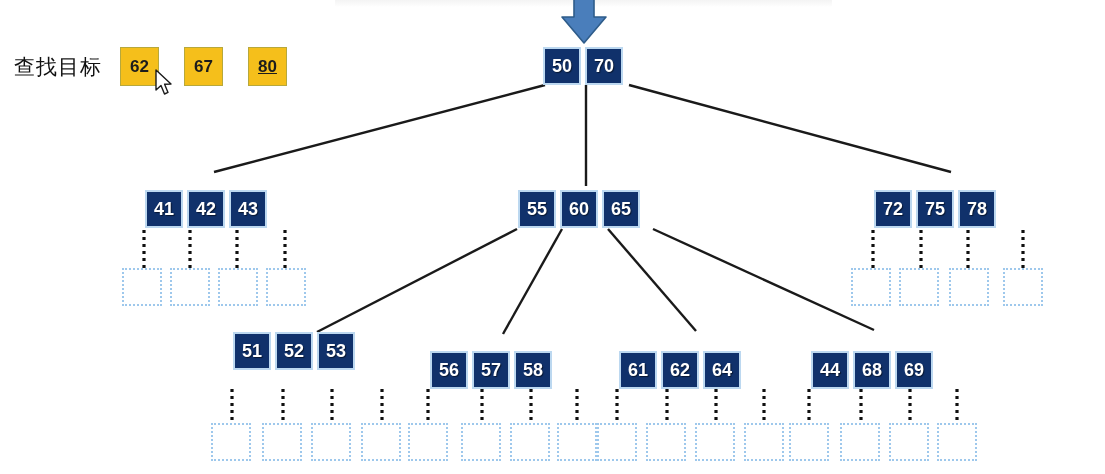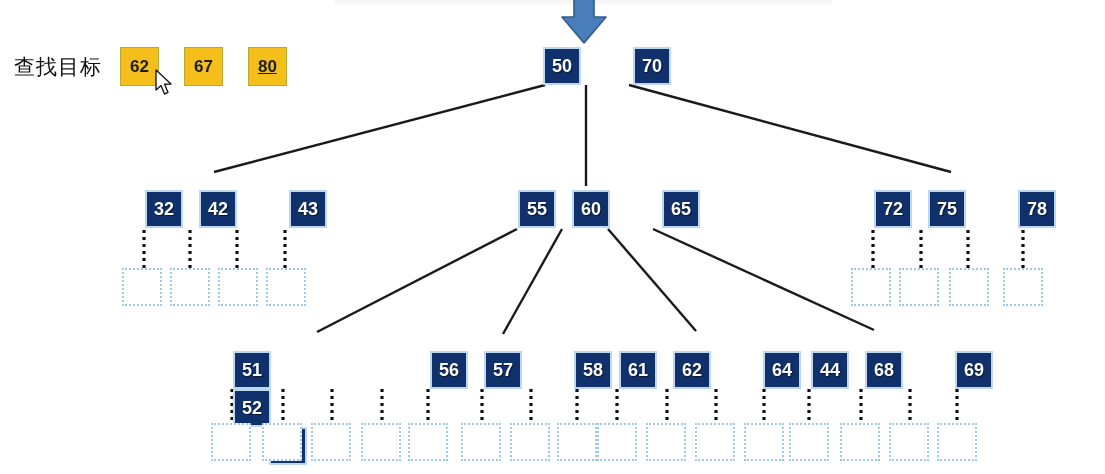--- a/index.html
+++ b/index.html
@@ -66,23 +66,23 @@
     background: #10316b;
     border: 2px solid #bcd8f0;
     box-sizing: border-box;
     display: flex;
     align-items: center;
     justify-content: center;
     color: #ffffff;
     font-size: 18px;
     font-weight: bold;
     text-shadow: 1px 1px 1px rgba(0,0,0,0.55);
-    margin-right: 16px;
-  }
-  .cell:last-child { margin-right: 0; margin-left: 36px; }
+    margin-right: 4px;
+  }
+  .cell:last-child { margin-right: 0; }
 
   
   .slot {
     position: absolute;
     width: 40px;
     height: 38px;
     border: 2px dotted #9ec8ec;
     box-sizing: border-box;
     background: #ffffff;
   }
@@ -167,21 +167,21 @@
     <polygon points="574,-14 594,-14 594,17 606,17 584,43 562,17 574,17" fill="#4a7ebb" stroke="#2e5c8a" stroke-width="1.6" stroke-linejoin="round"></polygon>
   </g>
 </svg>
 
 <div class="node" style="left:543px; top:47px;">
   <div class="cell">50</div>
   <div class="cell">70</div>
 </div>
 
 <div class="node" style="left:145px; top:190px;">
-  <div class="cell">32</div>
+  <div class="cell">41</div>
   <div class="cell">42</div>
   <div class="cell">43</div>
 </div>
 <div class="slot" style="left:122px; top:268px;"></div>
 <div class="slot" style="left:170px; top:268px;"></div>
 <div class="slot" style="left:218px; top:268px;"></div>
 <div class="slot" style="left:266px; top:268px;"></div>
 
 <div class="node" style="left:518px; top:190px;">
   <div class="cell">55</div>
@@ -192,21 +192,21 @@
 <div class="node" style="left:874px; top:190px;">
   <div class="cell">72</div>
   <div class="cell">75</div>
   <div class="cell">78</div>
 </div>
 <div class="slot" style="left:851px; top:268px;"></div>
 <div class="slot" style="left:899px; top:268px;"></div>
 <div class="slot" style="left:949px; top:268px;"></div>
 <div class="slot" style="left:1003px; top:268px;"></div>
 
-<div class="node" style="left:233px; top:351px;flex-direction:column;">
+<div class="node" style="left:233px; top:332px;">
   <div class="cell">51</div>
   <div class="cell">52</div>
   <div class="cell">53</div>
 </div>
 <div class="slot" style="left:211px; top:423px;"></div>
 <div class="slot" style="left:262px; top:423px;"></div>
 <div class="slot" style="left:311px; top:423px;"></div>
 <div class="slot" style="left:361px; top:423px;"></div>
 
 <div class="node" style="left:430px; top:351px;border-radius:10px;">

